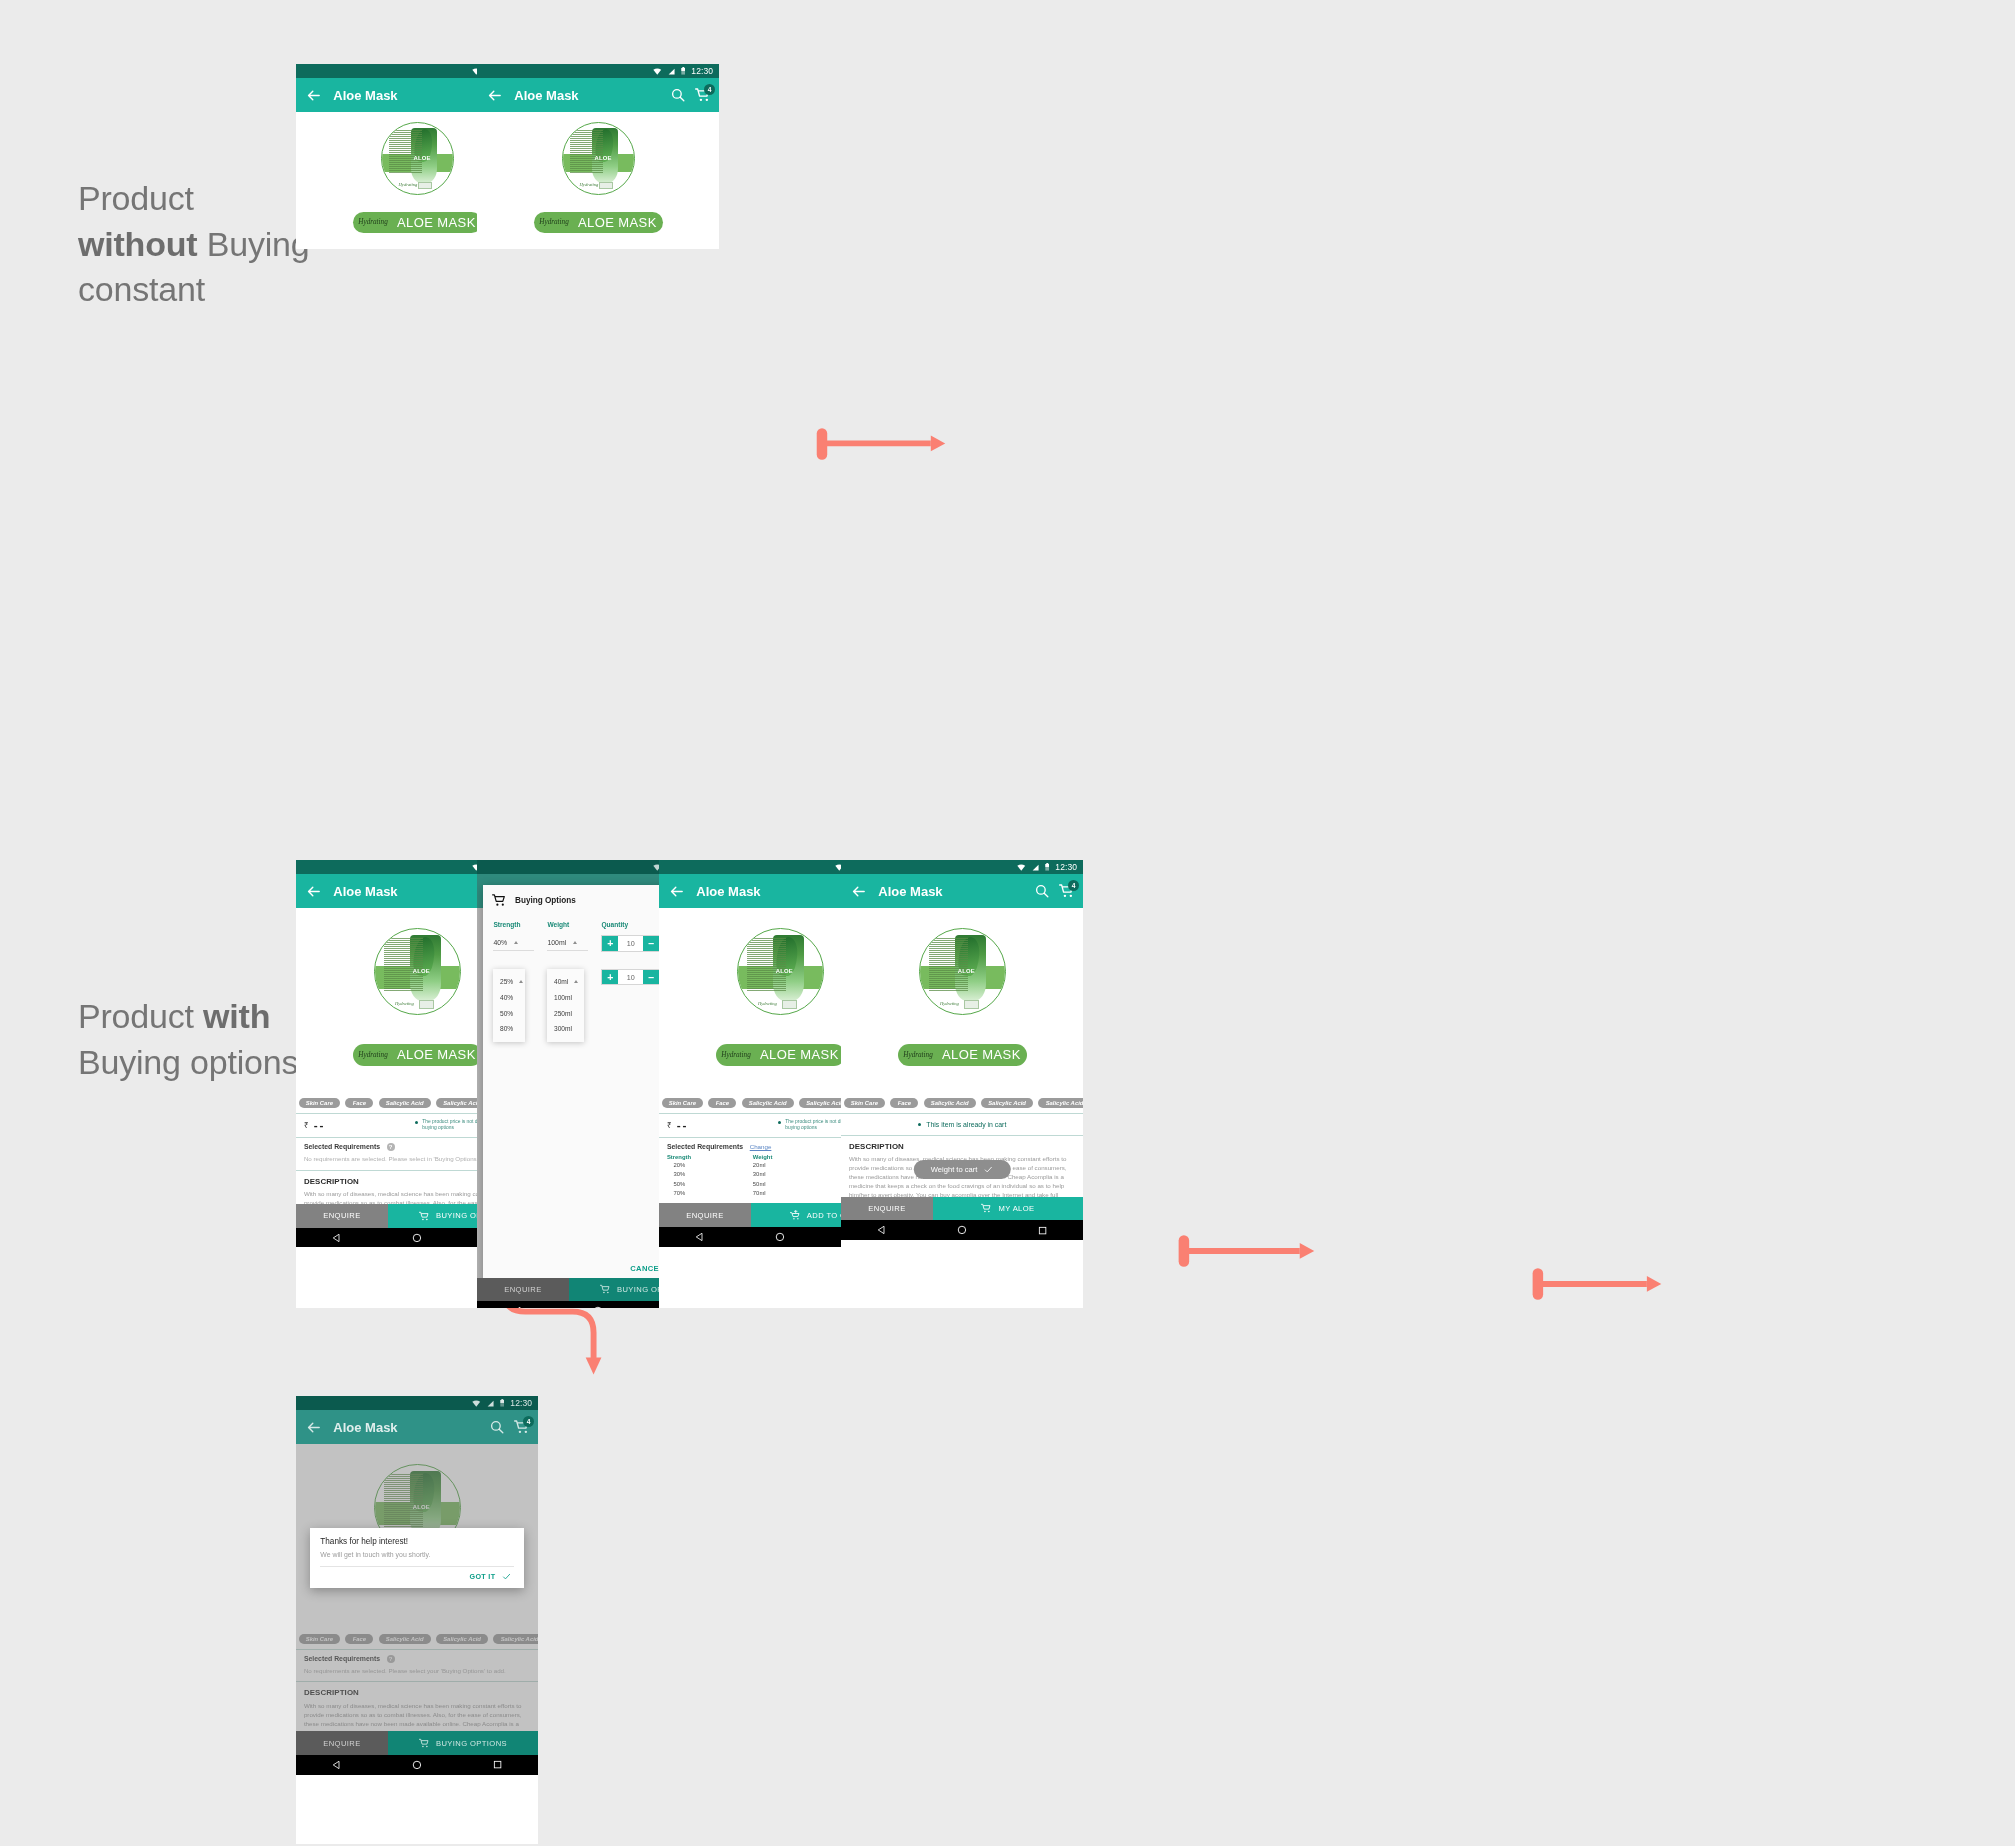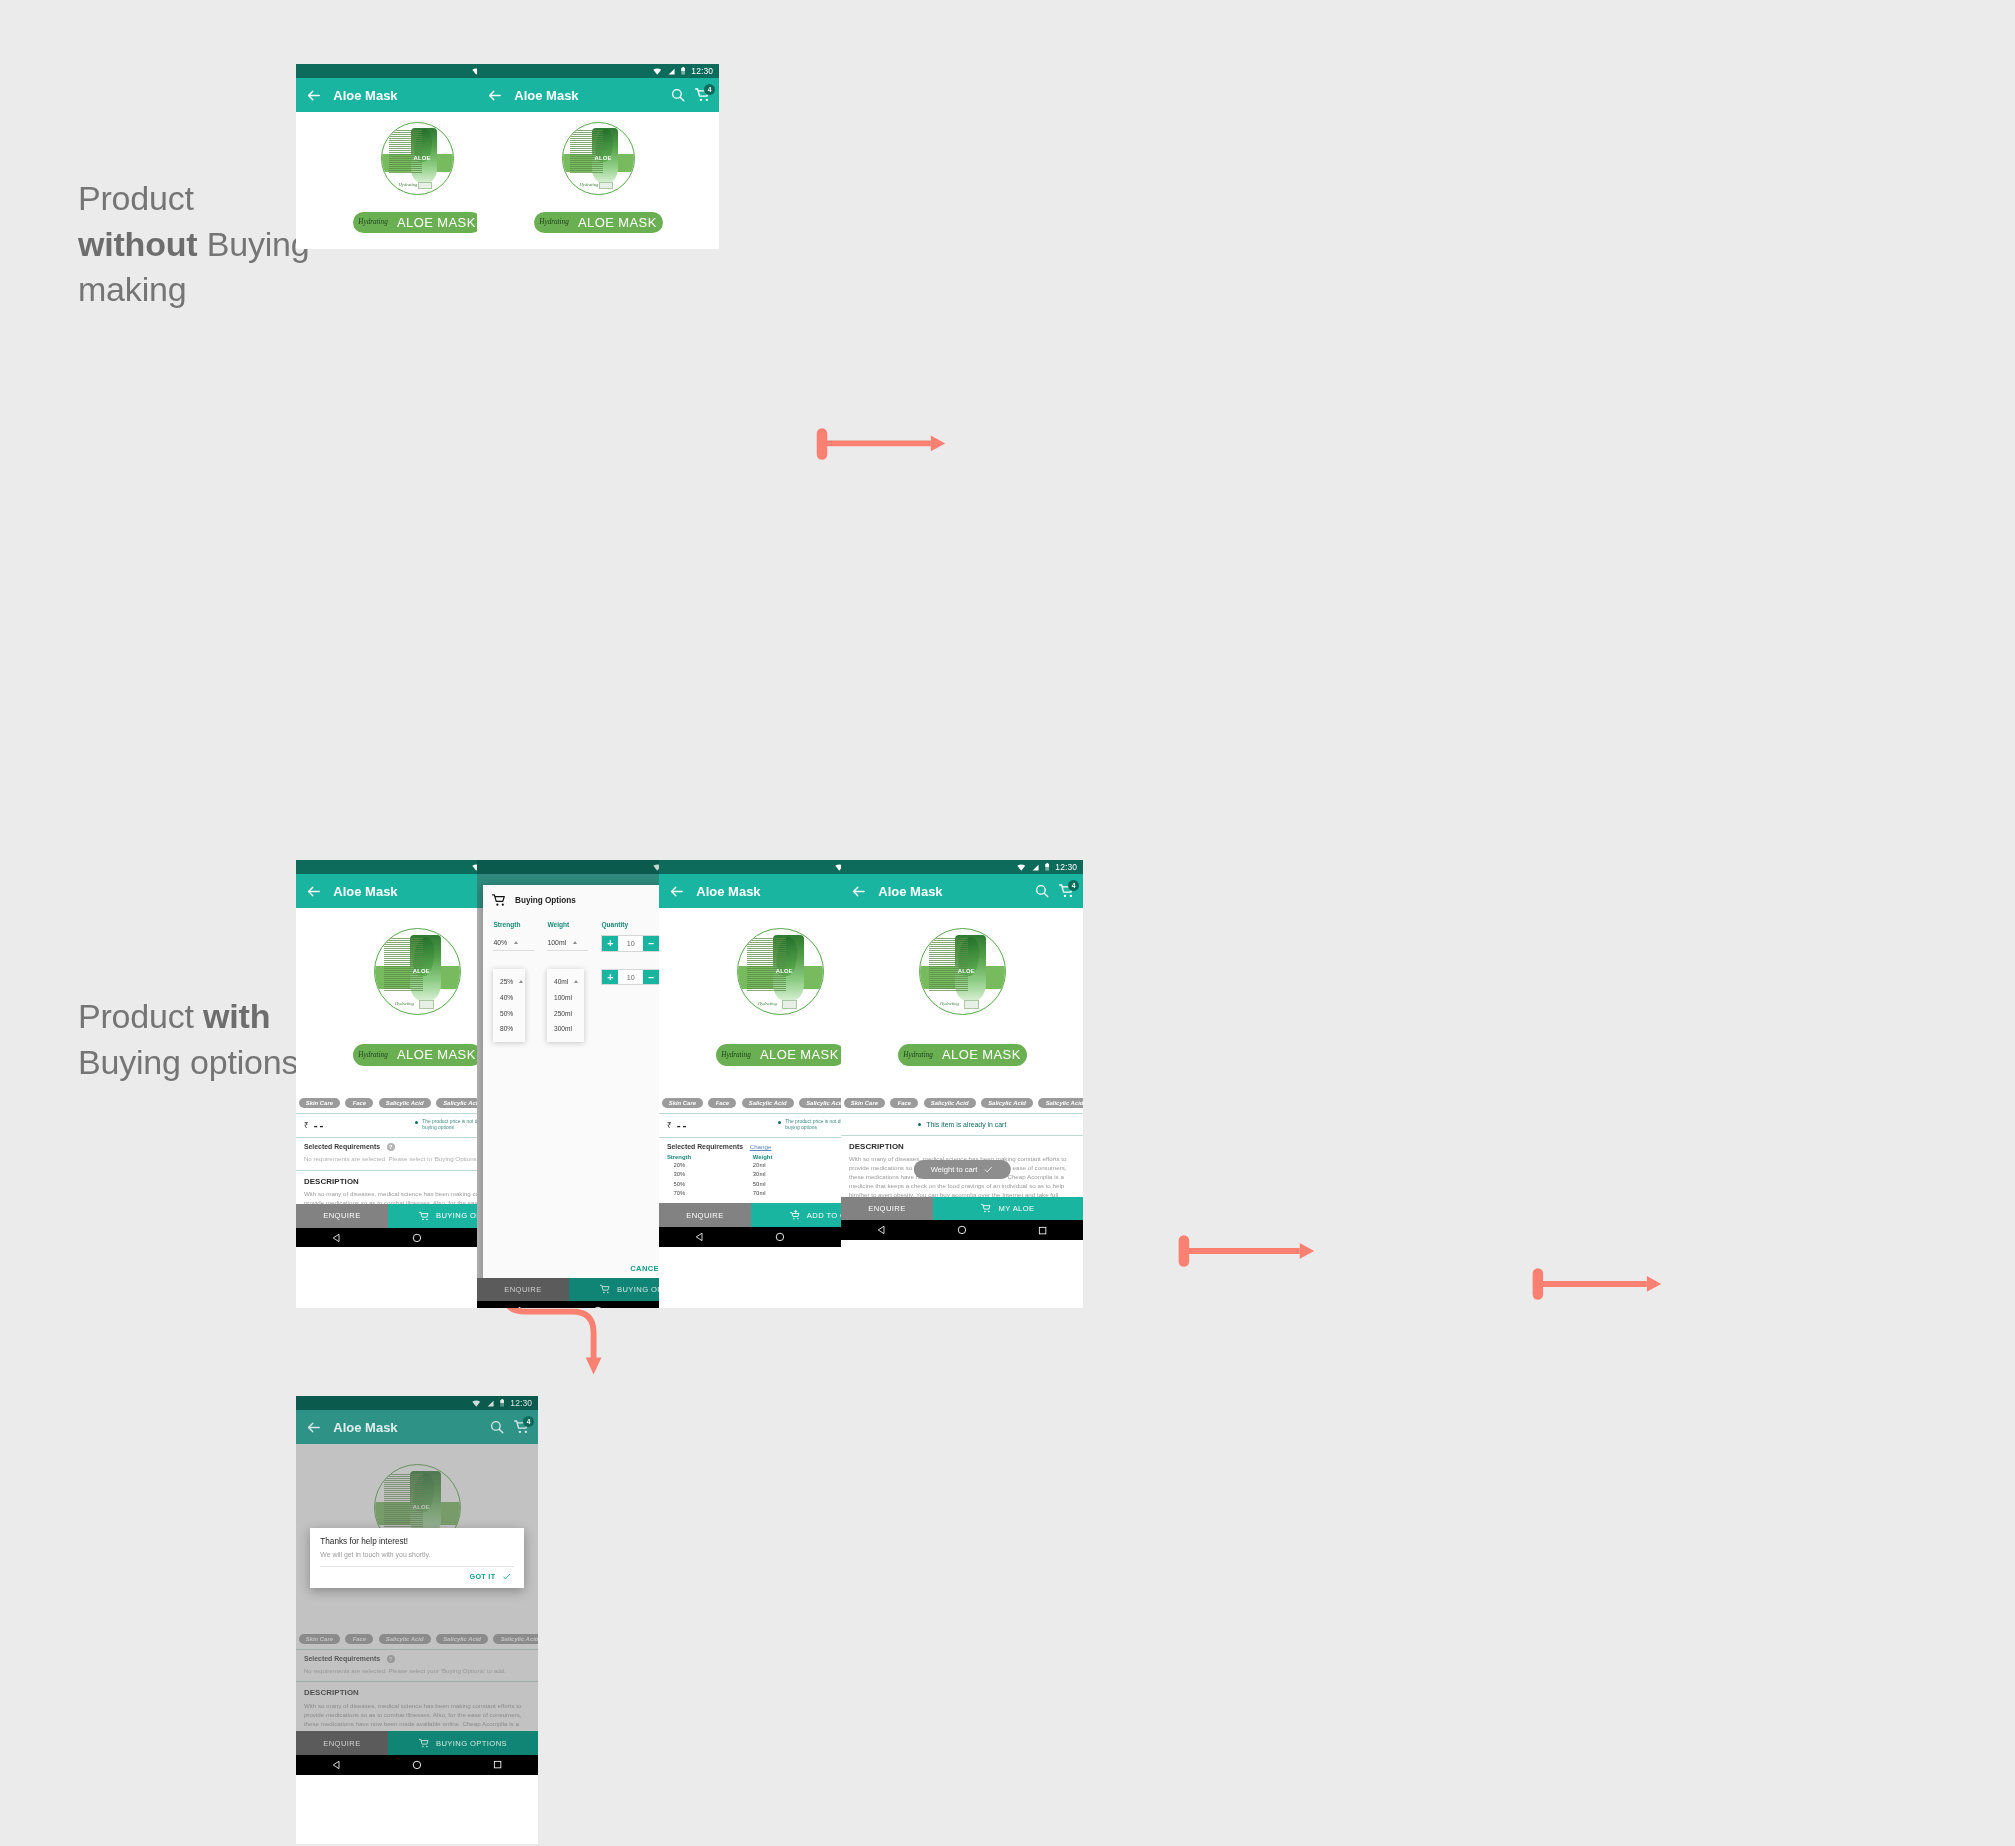--- a/index.html
+++ b/index.html
@@ -346,21 +346,21 @@
   .conn { position: absolute; overflow: visible; }
 </style>
 </head>
 <body>
 
 <div id="canvas">
 
   <div class="section-title" style="left:78px; top:176px; width:342px;">
     <span>Product</span><br>
     <b>without</b><span> Buying</span><br>
-    <span>making</span>
+    <span>constant</span>
   </div>
 
   <div class="section-title" style="left:78px; top:994px; width:368px;">
     <span>Product </span><b>with</b><br>
     <span>Buying options</span>
   </div>
 
   <svg class="conn" style="left:814px; top:427px; width:151px; height:59px;" viewBox="0 0 230 90" width="151" height="59">
     <rect x="4" y="2" width="16" height="48" rx="8" fill="#fa8072"></rect>
     <line x1="12" y1="25" x2="178" y2="25" stroke="#fa8072" stroke-width="9"></line>

